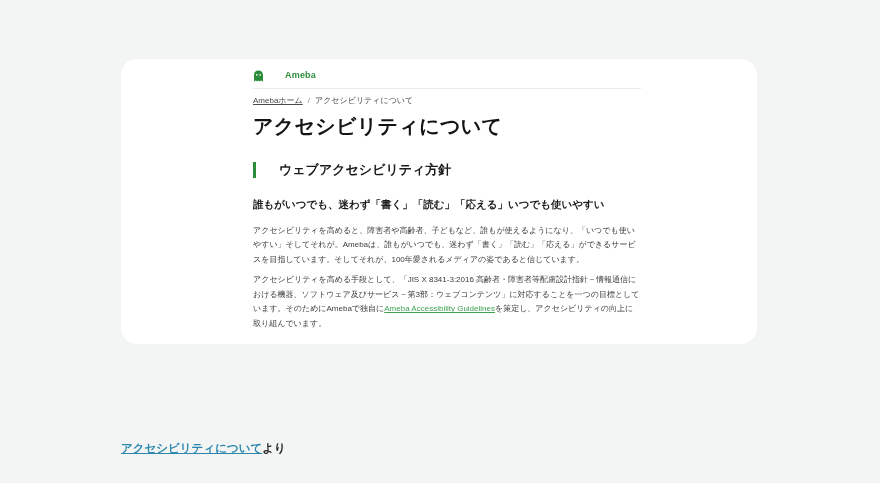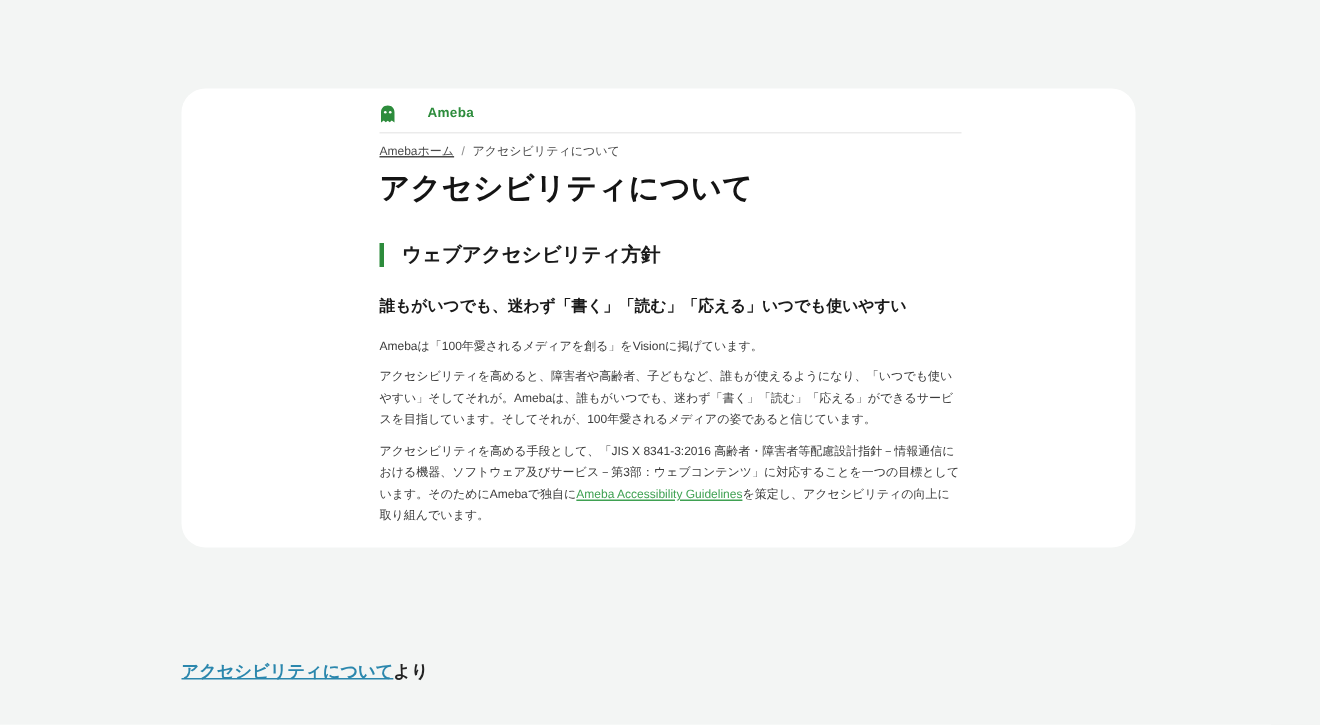--- a/index.html
+++ b/index.html
@@ -32,21 +32,21 @@
   .bc-sep{color:#8a8a8a;}
   .bc-current{color:#4a4a4a;}
 
   h1{
     margin:8px 0 0 0;font-size:20px;line-height:1.2;
     font-weight:700;color:#141414;letter-spacing:.3px;
   }
   h2{
     margin:24px 0 0 0;font-size:13px;line-height:1.25;
     font-weight:700;color:#1a1a1a;
-    border-left:3px solid #2d8c3c;padding-left:12px;
+    border-left:3px solid #2d8c3c;padding-left:23px;
   }
   h3{
     margin:20px 0 0 0;font-size:10.5px;line-height:1.3;
     font-weight:700;color:#1a1a1a;
   }
   p{
     margin:12px 0 0 0;font-size:8px;line-height:14.5px;
     color:#3b3b3b;text-align:left;
   }
   p + p{margin-top:6px;}
@@ -85,21 +85,20 @@
         <span class="bc-sep">/</span>
         <span class="bc-current">アクセシビリティについて</span>
       </nav>
 
       <h1>アクセシビリティについて</h1>
 
       <h2>ウェブアクセシビリティ方針</h2>
 
       <h3>誰もがいつでも、迷わず「書く」「読む」「応える」いつでも使いやすい</h3>
 
-      <p>Amebaは「100年愛されるメディアを創る」をVisionに掲げています。</p>
 
 
       <p>アクセシビリティを高めると、障害者や高齢者、子どもなど、誰もが使えるようになり、「いつでも使いやすい」そしてそれが。Amebaは、誰もがいつでも、迷わず「書く」「読む」「応える」ができるサービスを目指しています。そしてそれが、100年愛されるメディアの姿であると信じています。</p>
 
       <p><span>アクセシビリティを高める手段として、「JIS X 8341-3:2016 高齢者・障害者等配慮設計指針－情報通信における機器、ソフトウェア及びサービス－第3部：ウェブコンテンツ」に対応することを一つの目標としています。そのためにAmebaで独自に</span><a href="#" class="green-link">Ameba Accessibility Guidelines</a><span>を策定し、アクセシビリティの向上に取り組んでいます。</span></p>
 
     </div>
   </div>
 
   <div class="attribution">

